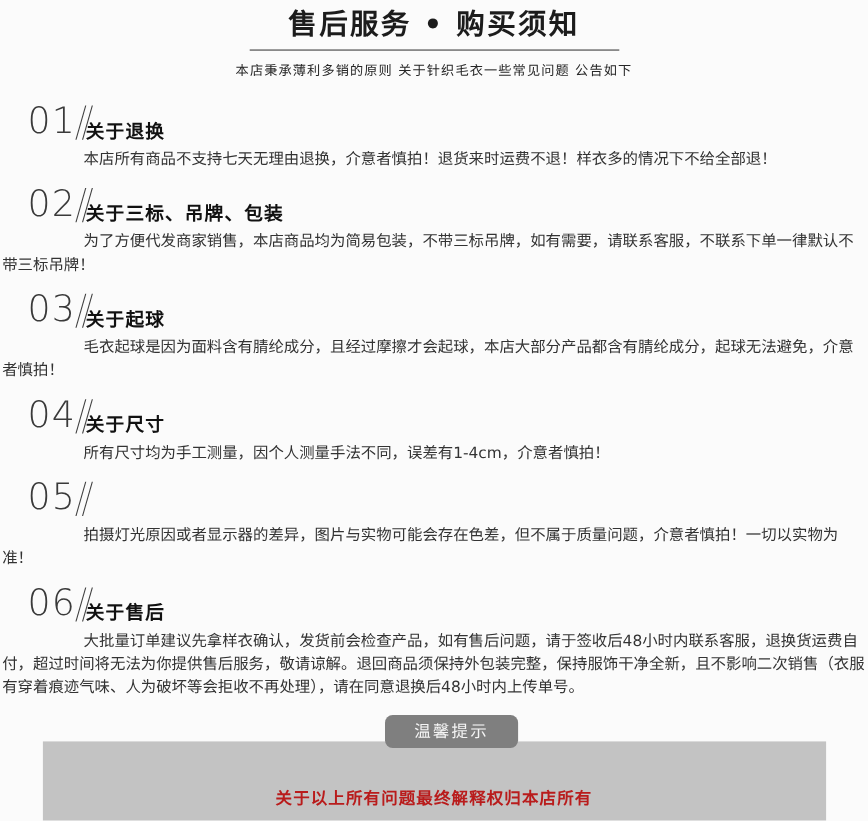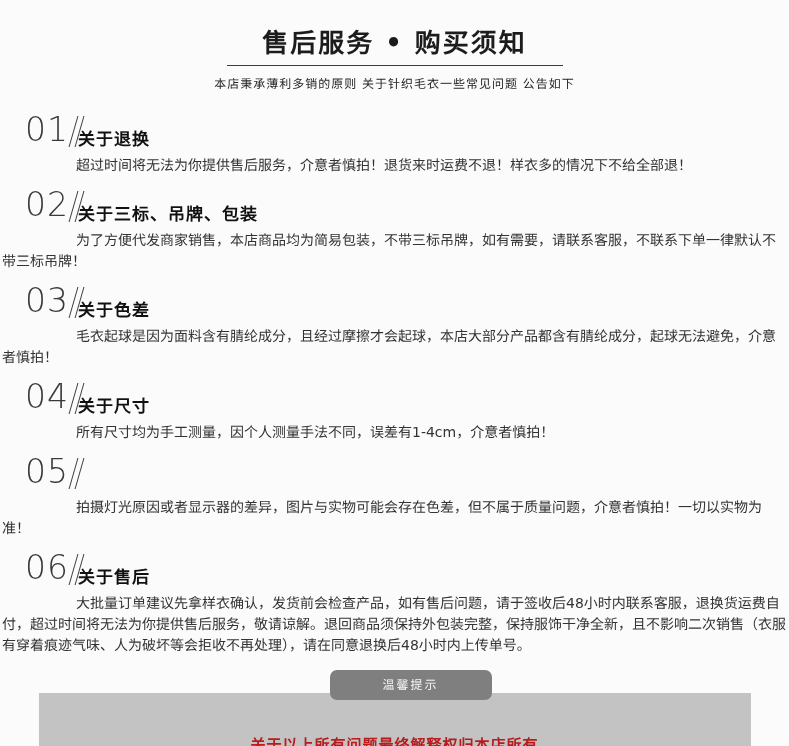--- a/index.html
+++ b/index.html
@@ -5,21 +5,21 @@
   * { margin:0; padding:0; box-sizing:border-box; }
   html,body { width:789px; }
   body {
     font-family:"DejaVu Sans","Liberation Sans",sans-serif;
     background:#fbfbfb;
     width:789px; height:746px;
     overflow:hidden;
     position:relative;
   }
   
-  .header { padding-top:26px; text-align:center; }
+  .header { padding-top:6px; text-align:center; }
   .page-title {
     font-size:26px; font-weight:bold; color:#1c1c1c;
     letter-spacing:2px; line-height:34px;
   }
   .title-divider {
     width:336px; height:0;
     border-top:1px solid #3e3e3e;
     margin:5px auto 0;
   }
   .subtitle {
@@ -48,22 +48,22 @@
   .faq-body {
     margin:4px 2px 0 2px;
     text-indent:74px;
     font-size:14px; line-height:21px; color:#333;
   }
   
   .notice { margin-top:8px; text-align:center; }
   .notice-badge {
     display:inline-block; position:relative; z-index:2;
     background:#7f7f7f; color:#f4f4f4;
-    font-size:12px; letter-spacing:2px;
-    width:162px; line-height:30px; height:30px;
+    font-size:15px; letter-spacing:2px;
+    width:121px; line-height:30px; height:30px;
     border-radius:7px;
     margin-bottom:-11px;
     margin-left:32px;
   }
   .notice-box {
     position:relative; z-index:1;
     width:712px; margin:0 auto;
     background:#c3c3c3;
     padding:21px 10px 14px;
     text-align:center;
@@ -85,41 +85,41 @@
 <div class="faq">
 
   <div class="faq-item">
     <div class="faq-head">
       <span class="faq-num">
           <span>01</span>
           <span class="num-slashes"></span>
         </span>
       <h3 class="faq-heading">关于退换</h3>
     </div>
-    <p class="faq-body">超过时间将无法为你提供售后服务，介意者慎拍！退货来时运费不退！样衣多的情况下不给全部退！</p>
+    <p class="faq-body">本店所有商品不支持七天无理由退换，介意者慎拍！退货来时运费不退！样衣多的情况下不给全部退！</p>
   </div>
 
   <div class="faq-item">
     <div class="faq-head">
       <span class="faq-num">
           <span>02</span>
           <span class="num-slashes"></span>
         </span>
       <h3 class="faq-heading">关于三标、吊牌、包装</h3>
     </div>
     <p class="faq-body">为了方便代发商家销售，本店商品均为简易包装，不带三标吊牌，如有需要，请联系客服，不联系下单一律默认不带三标吊牌！</p>
   </div>
 
   <div class="faq-item">
     <div class="faq-head">
       <span class="faq-num">
           <span>03</span>
           <span class="num-slashes"></span>
         </span>
-      <h3 class="faq-heading">关于色差</h3>
+      <h3 class="faq-heading">关于起球</h3>
     </div>
     <p class="faq-body">毛衣起球是因为面料含有腈纶成分，且经过摩擦才会起球，本店大部分产品都含有腈纶成分，起球无法避免，介意者慎拍！</p>
   </div>
 
   <div class="faq-item">
     <div class="faq-head">
       <span class="faq-num">
           <span>04</span>
           <span class="num-slashes"></span>
         </span>

